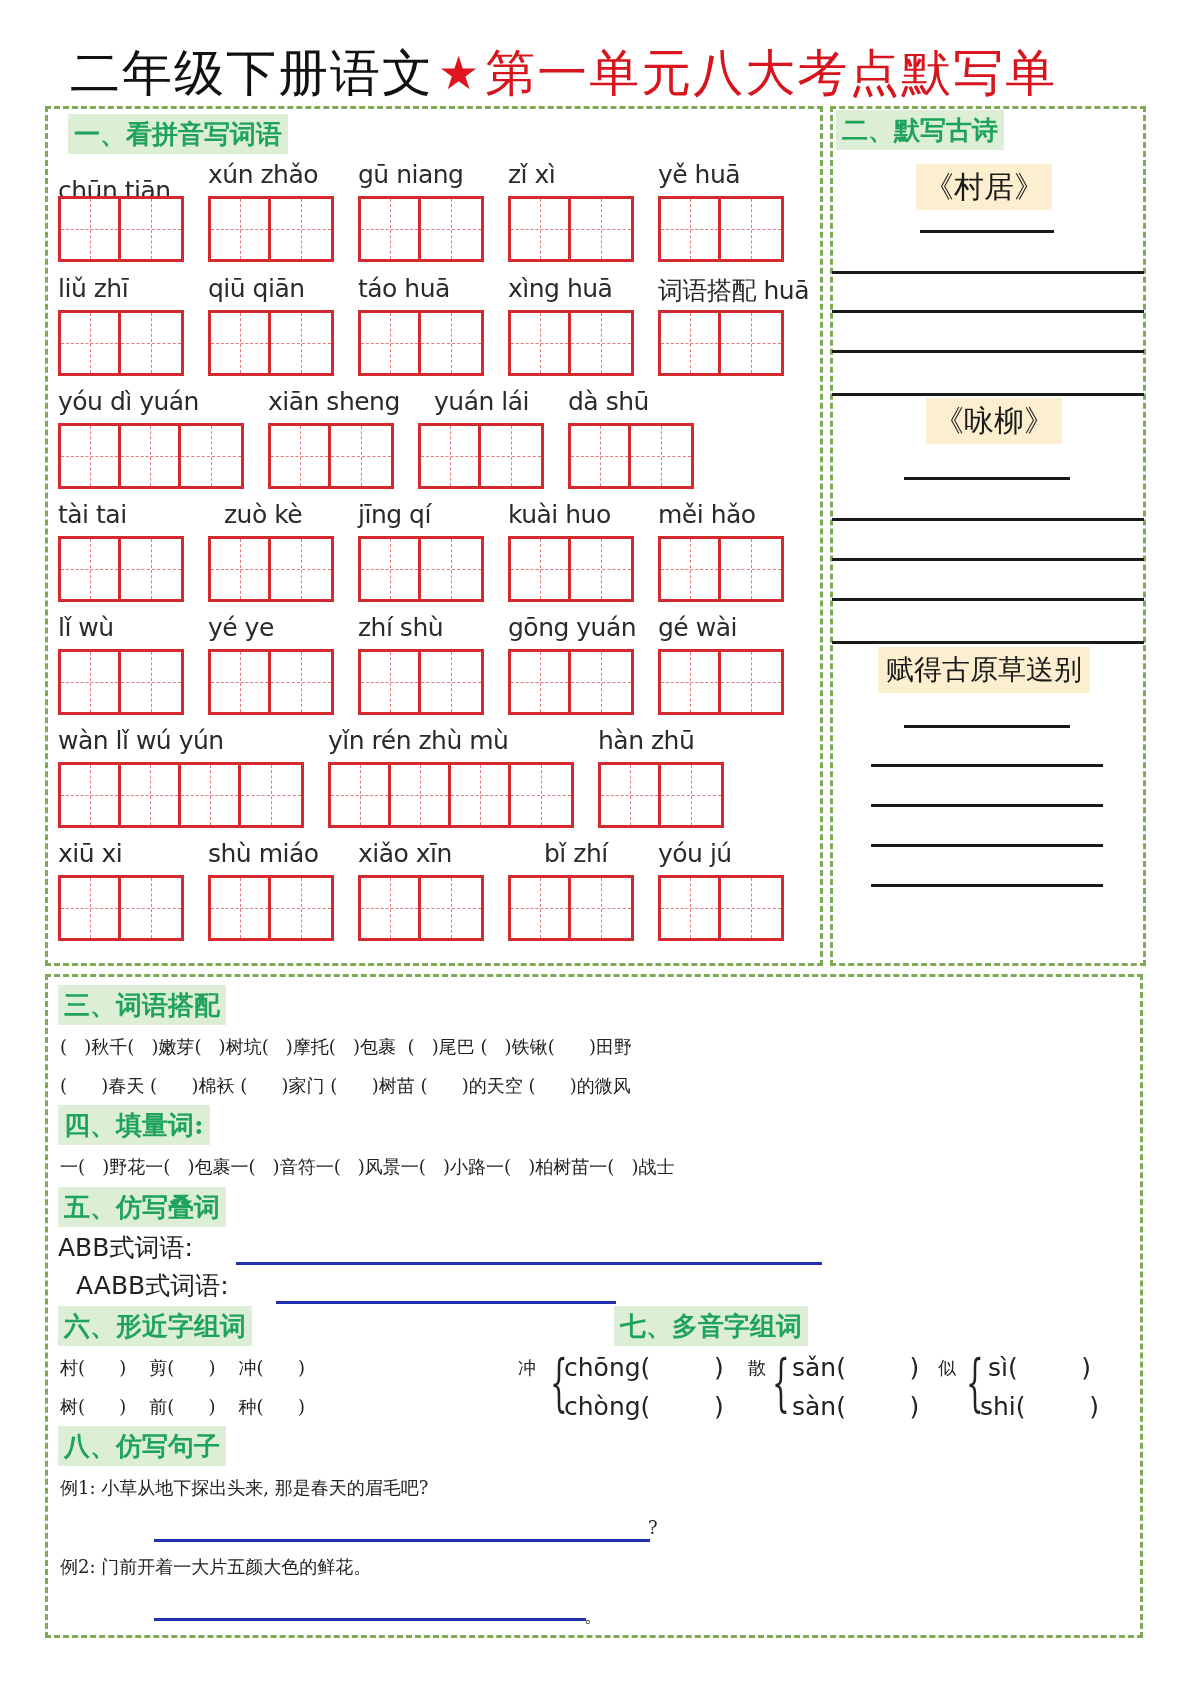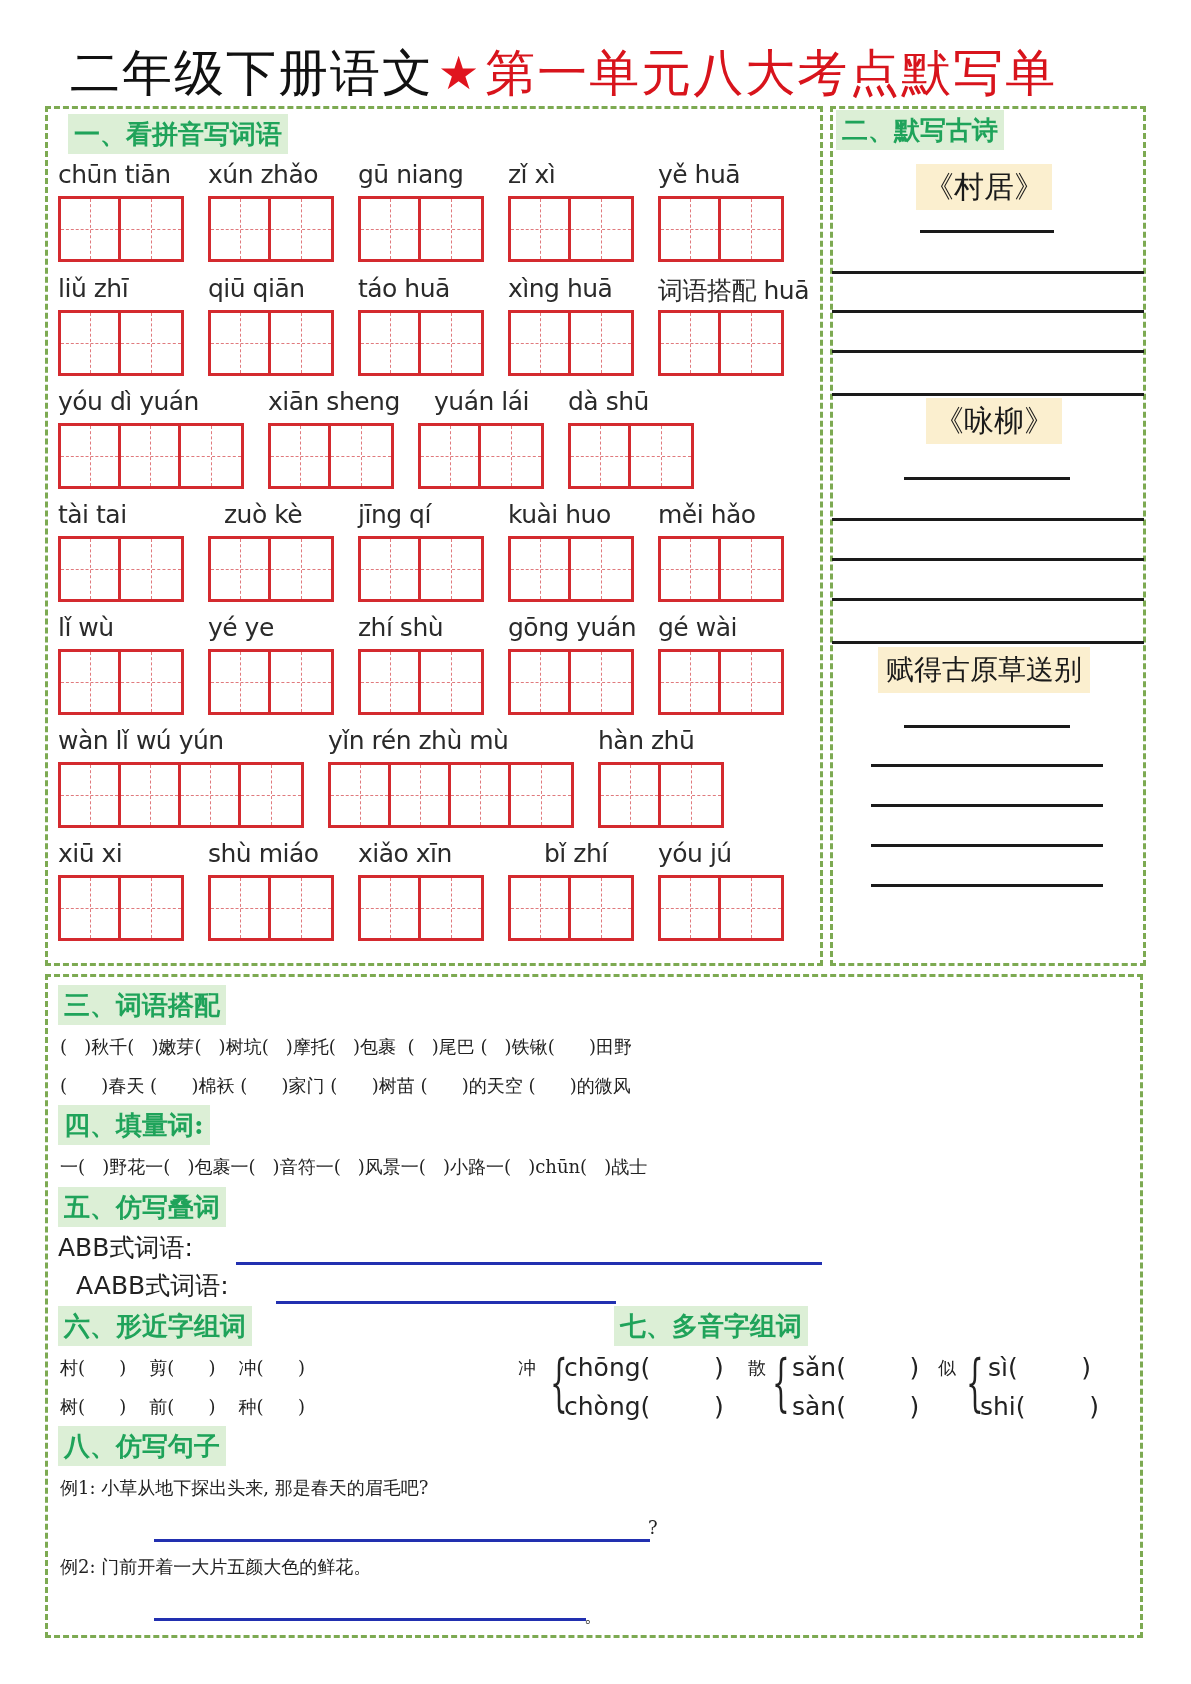--- a/index.html
+++ b/index.html
@@ -36,21 +36,21 @@
 <div class="title">
   <span class="t-black">二年级下册语文</span>
   <span class="t-star">★</span>
   <span class="t-red">第一单元八大考点默写单</span>
 </div>
 
 <div class="dashbox" style="left:45px; top:106px; width:778px; height:860px;"></div>
 <div class="heading" style="left:68px; top:114px;">一、看拼音写词语</div>
 <div id="pinyin-area">
     <div class="grp" style="left: 58px; top: 160px;">
-      <div class="py" style="left: 0px;">chūn tiān</div>
+      <div class="py" style="left: 0px; margin-top: 16px;">chūn tiān</div>
       <div class="boxes" style="left: 0px;">
         <div class="cell"></div>
         <div class="cell"></div>
       </div>
     </div>
     <div class="grp" style="left: 208px; top: 160px;">
       <div class="py" style="left: 0px;">xún zhǎo</div>
       <div class="boxes" style="left: 0px;">
         <div class="cell"></div>
         <div class="cell"></div>
@@ -294,21 +294,21 @@
 <div class="hline" style="left:871px; top:844px; width:232px;"></div>
 <div class="hline" style="left:871px; top:884px; width:232px;"></div>
 
 <div class="dashbox" style="left:45px; top:974px; width:1098px; height:664px;"></div>
 
 <div class="heading" style="left:58px; top:985px;">三、词语搭配</div>
 <div class="txt" style="left:60px; top:1027px;">(   )秋千(   )嫩芽(   )树坑(   )摩托(   )包裹  (   )尾巴 (   )铁锹(      )田野</div>
 <div class="txt" style="left:60px; top:1066px;">(      )春天 (      )棉袄 (      )家门 (      )树苗 (      )的天空 (      )的微风</div>
 
 <div class="heading" style="left:58px; top:1105px;">四、填量词:</div>
-<div class="txt" style="left:60px; top:1147px;">一(   )野花一(   )包裹一(   )音符一(   )风景一(   )小路一(   )chūn(   )战士</div>
+<div class="txt" style="left:60px; top:1147px;">一(   )野花一(   )包裹一(   )音符一(   )风景一(   )小路一(   )柏树苗一(   )战士</div>
 
 <div class="heading" style="left:58px; top:1187px;">五、仿写叠词</div>
 <div class="txt txt-sans" style="left:58px; top:1228px;">ABB式词语:</div>
 <div class="bline" style="left:236px; top:1262px; width:586px;"></div>
 <div class="txt txt-sans" style="left:76px; top:1266px;">AABB式词语:</div>
 <div class="bline" style="left:276px; top:1301px; width:340px;"></div>
 
 <div class="heading" style="left:58px; top:1306px;">六、形近字组词</div>
 <div class="heading" style="left:614px; top:1306px;">七、多音字组词</div>
 <div class="txt" style="left:60px; top:1348px;">村(      )    剪(      )    冲(      )</div>

